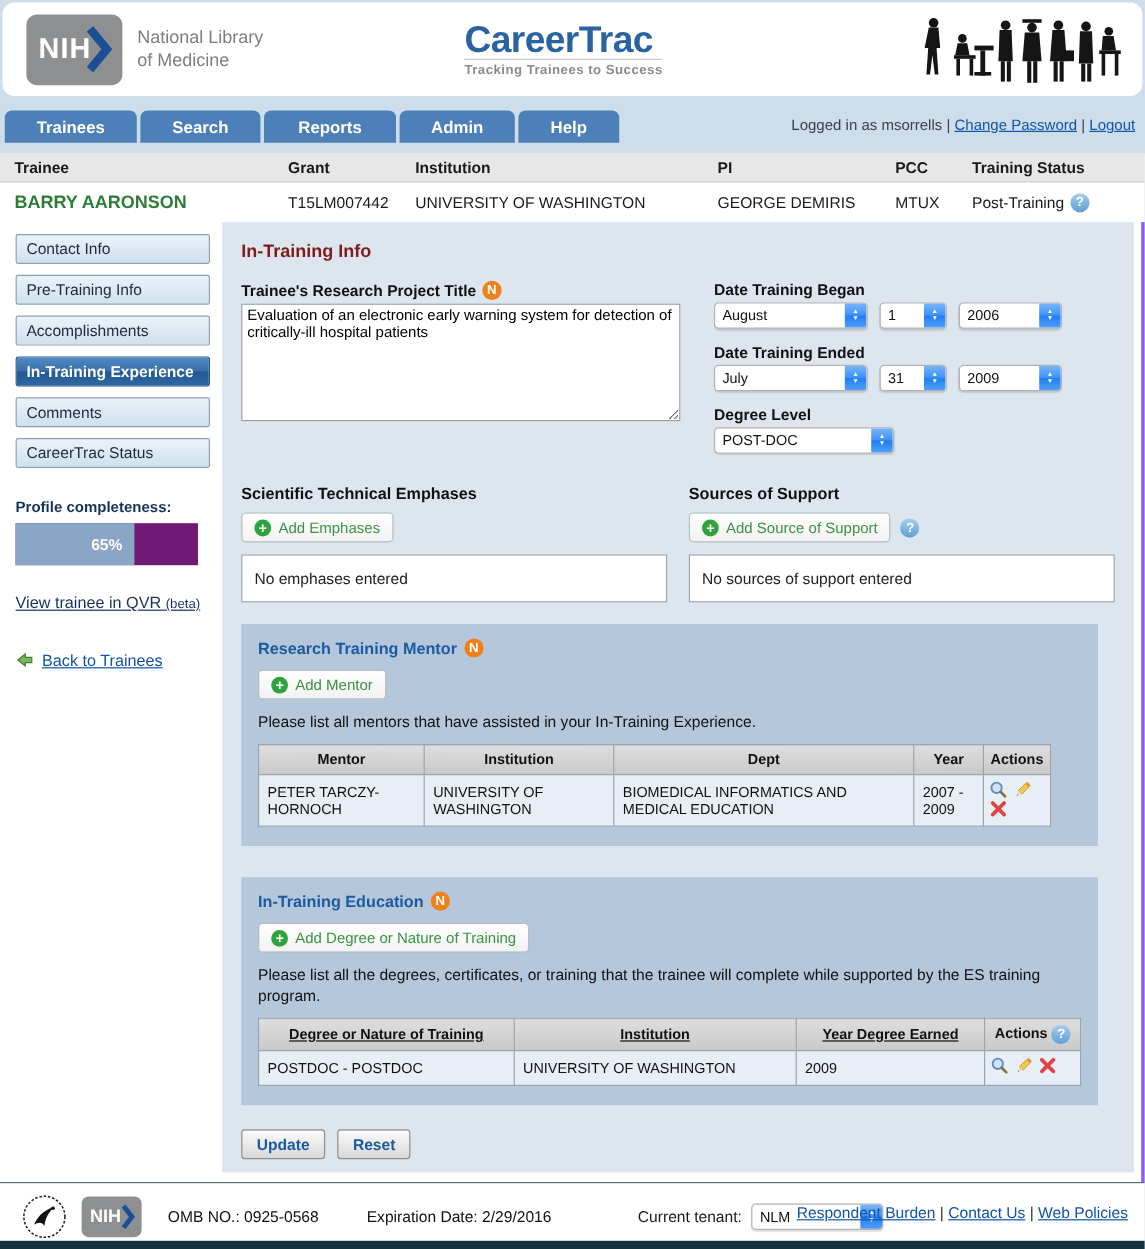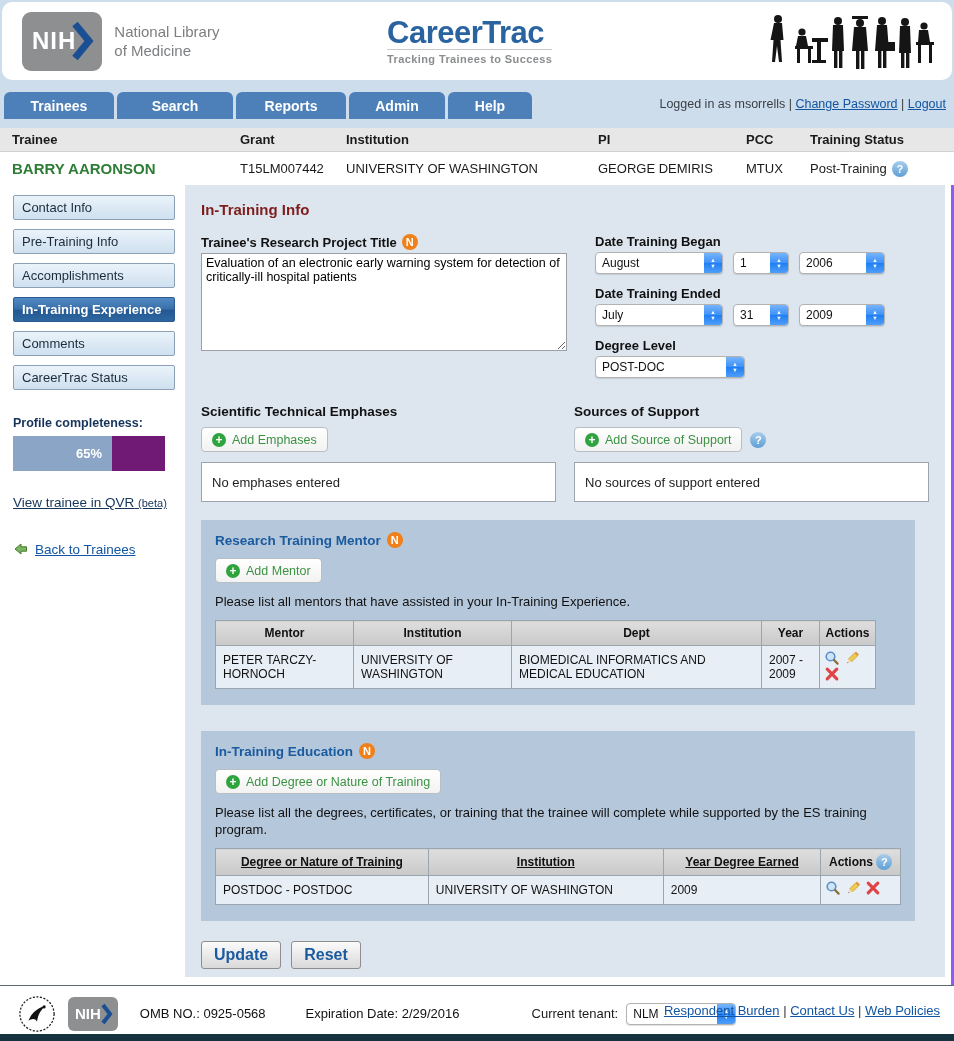--- a/index.html
+++ b/index.html
@@ -32,21 +32,21 @@
   .silhouettes { position:absolute; right:16px; top:10px; }
 
   
   .nav-row { position:absolute; top:92px; left:0; right:0; height:28px; }
   .nav-tabs { position:absolute; left:4px; top:0; display:flex; gap:3px; }
   .nav-tab {
     background:#4d80b8; color:#fff; font-weight:bold; font-size:14px;
     border-radius:6px 6px 0 0; height:27px; display:flex; align-items:center; justify-content:center;
     cursor:pointer;
   }
-  .nav-tab.w1{width:110px}.nav-tab.w2{width:116px}.nav-tab.w3{width:110px}.nav-tab.w4{width:96px}.nav-tab.w5{width:84px}
+  .nav-tab.w1{width:110px}.nav-tab.w2{width:100px}.nav-tab.w3{width:110px}.nav-tab.w4{width:96px}.nav-tab.w5{width:84px}
   .login-area { position:absolute; right:8px; top:5px; font-size:12.5px; color:#3a3f46; }
   .login-area a { color:#1155a3; text-decoration:underline; cursor:pointer; }
   .login-area .sep::before { content:" | "; color:#3a3f46; }
 
   
   .trainee-strip { position:absolute; top:128px; left:0; width:954px; background:#fff; border-bottom:1px solid #c9d2dc; }
   .t-grid { display:grid; grid-template-columns:228px 106px 252px 148px 64px 1fr; }
   .t-head { background:#e7e7e7; border-bottom:1px solid #d2d2d2; }
   .t-head > div { font-size:13px; font-weight:bold; padding:4px 0 4px 12px; }
   .t-data > div { padding:8px 0 9px 12px; font-size:13px; display:flex; align-items:center; gap:5px; }
@@ -153,21 +153,21 @@
   table.data td { font-size:12px; padding:7px 7px; vertical-align:top; color:#111; }
   th.u span.hd { text-decoration:underline; }
   .actions-cell { padding:4px 4px !important; }
   .icon-row { display:flex; gap:4px; align-items:center; }
   .icon-btn { width:16px; height:16px; cursor:pointer; display:inline-block; }
 
   .btn-row { margin-top:20px; display:flex; gap:10px; }
   .gray-btn {
     background:linear-gradient(180deg,#fbfbfb 0%,#d9d9d9 100%);
     border:1px solid #8e8e8e; border-radius:3px; padding:4px 12px;
-    font-size:16px; font-weight:bold; color:#1a5a9e; cursor:pointer;
+    font-size:13px; font-weight:bold; color:#1a5a9e; cursor:pointer;
     font-family:"Liberation Sans",sans-serif;
   }
 
   
   .footer {
     position:absolute; left:0; bottom:0; width:954px; height:56px;
     background:#fff; border-top:1px solid #5a6a74;
     display:flex; align-items:center;
   }
   .footer::after { content:""; position:absolute; left:0; bottom:0; width:100%; height:7px; background:#16323e; }

